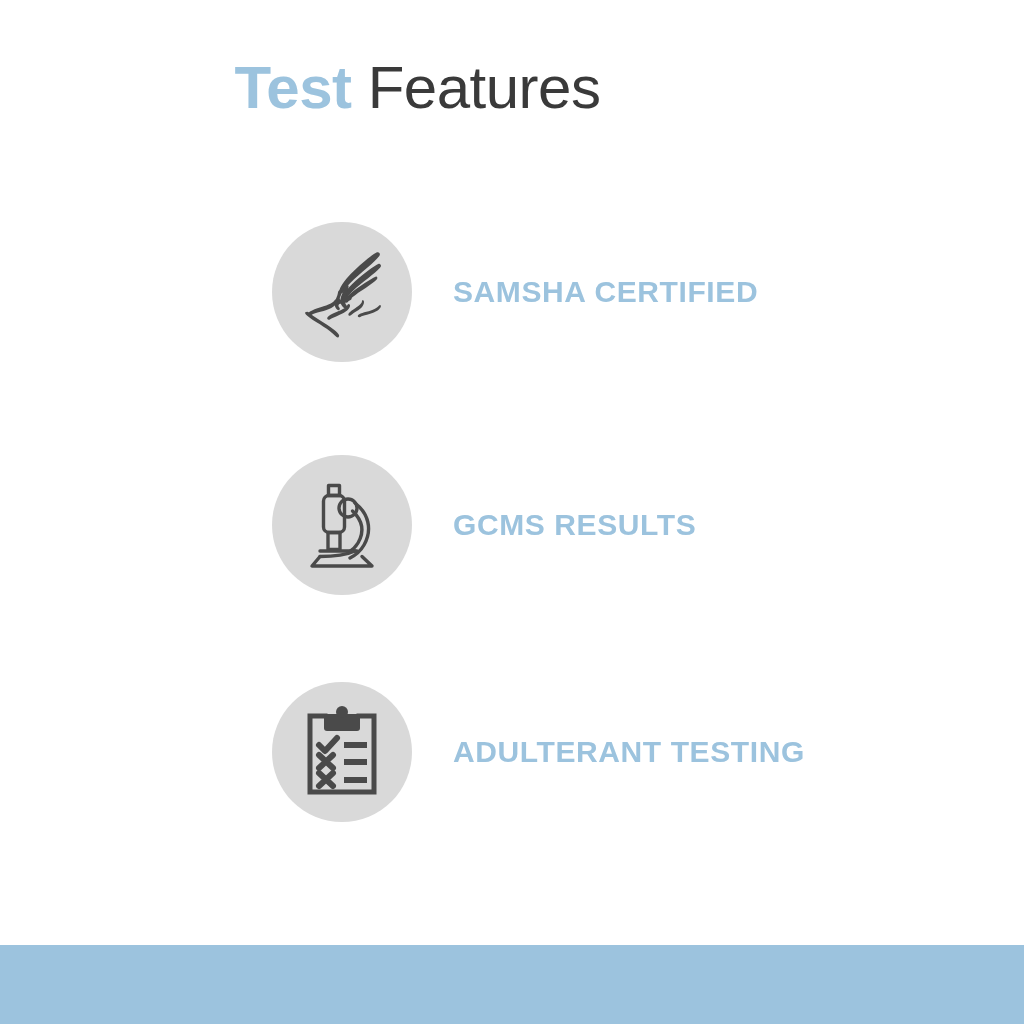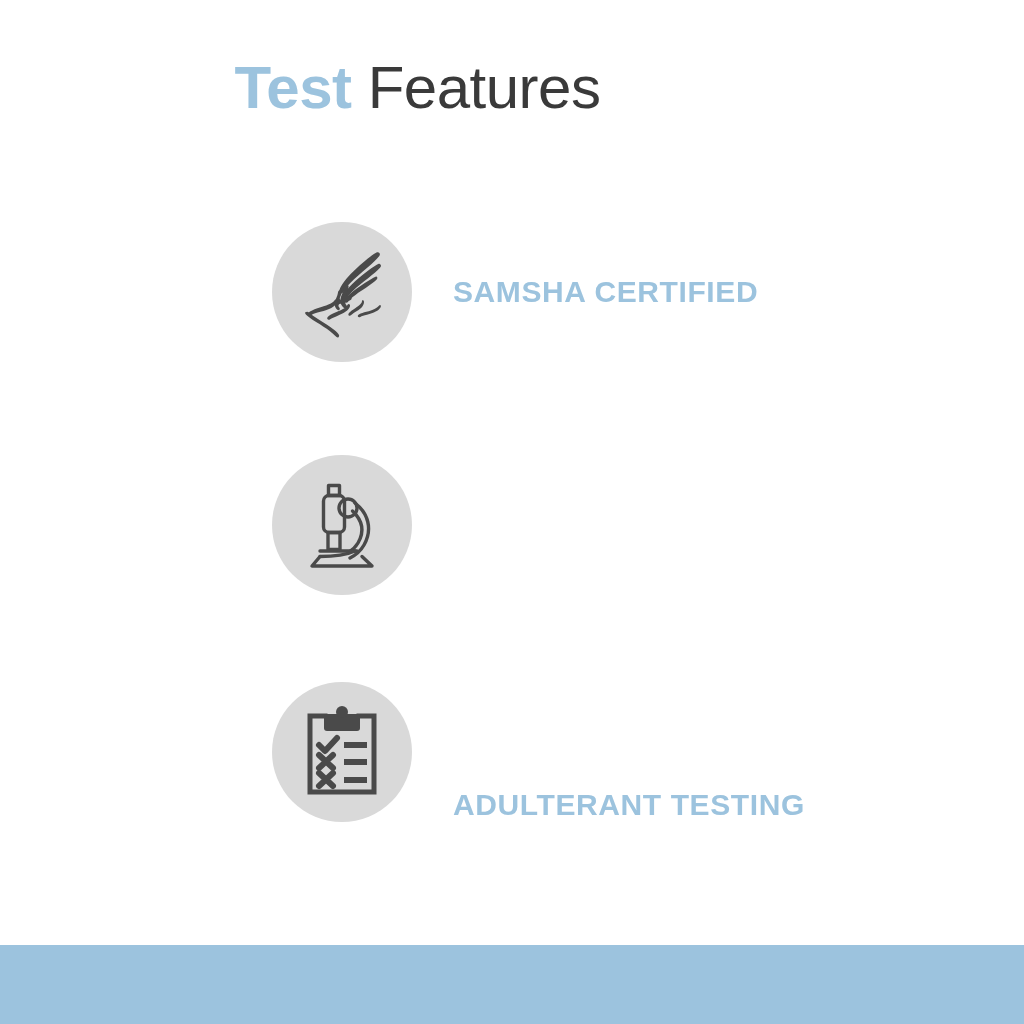--- a/index.html
+++ b/index.html
@@ -50,21 +50,21 @@
   .feature-row {
     position: absolute;
     left: 272px;
     width: 700px;
     height: 140px;
     display: flex;
     align-items: center;
   }
   .feature-row.row-0 { top: 222px; }
   .feature-row.row-1 { top: 455px; }
-  .feature-row.row-2 { top: 682px; align-items: flex-end; }
+  .feature-row.row-2 { top: 682px; }
 
   .icon-circle {
     width: 140px;
     height: 140px;
     border-radius: 50%;
     background: #d9d9d9;
     flex: 0 0 140px;
     display: flex;
     align-items: center;
     justify-content: center;
@@ -149,20 +149,21 @@
 
           <path d="M58.5 34 C 68 43, 71 54, 64 66 C 61 71, 57 74, 54 76"></path>
 
           <path d="M26 74 H 63"></path>
           <path d="M26 79.5 C 40 79.5, 52 78, 61 74"></path>
 
           <path d="M26 79.5 L 18 89 H 78 L 68 79.5"></path>
         </svg>
       </span>
     </div>
+    <div class="feature-label">GCMS RESULTS</div>
   </div>
 
   <div class="feature-row row-2">
     <div class="icon-circle">
       <span>
         <svg width="90" height="96" viewBox="0 0 90 96" aria-hidden="true">
           <g fill="none" stroke="#4a4a4a" stroke-width="5" stroke-linecap="square" stroke-linejoin="miter">
 
             <path d="M28 12 H 13 V 88 H 77 V 12 H 62"></path>
           </g>

